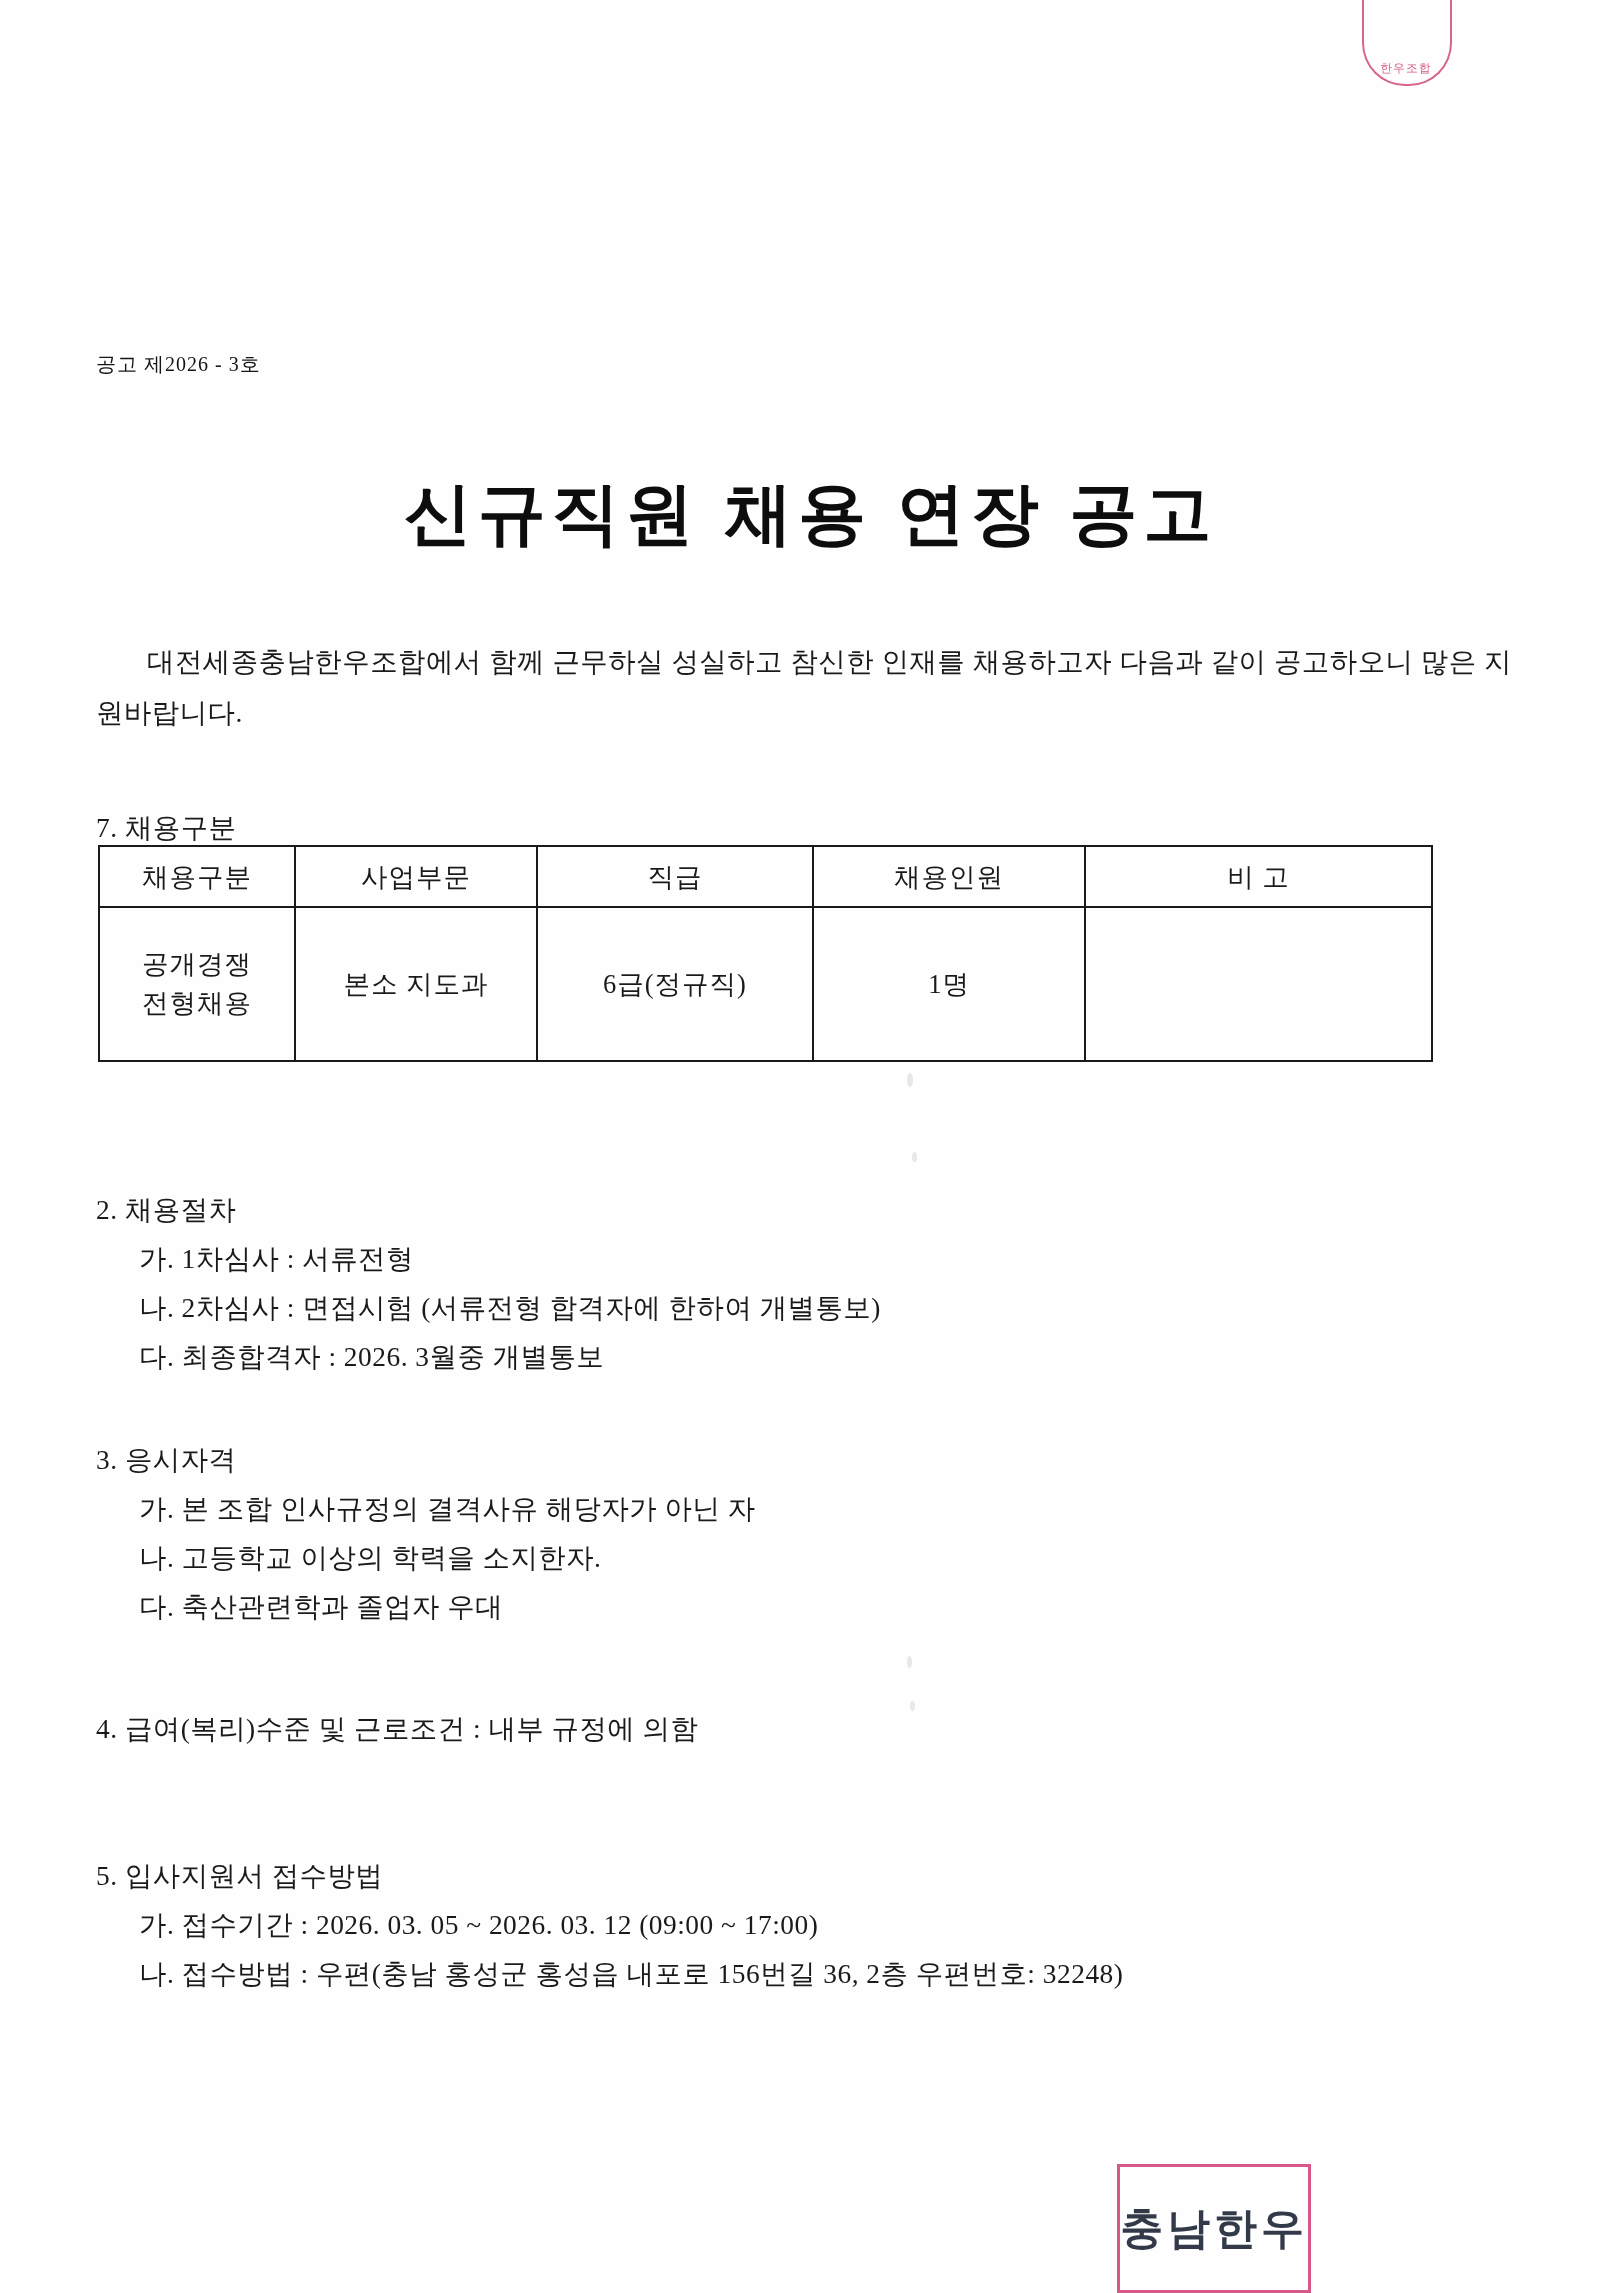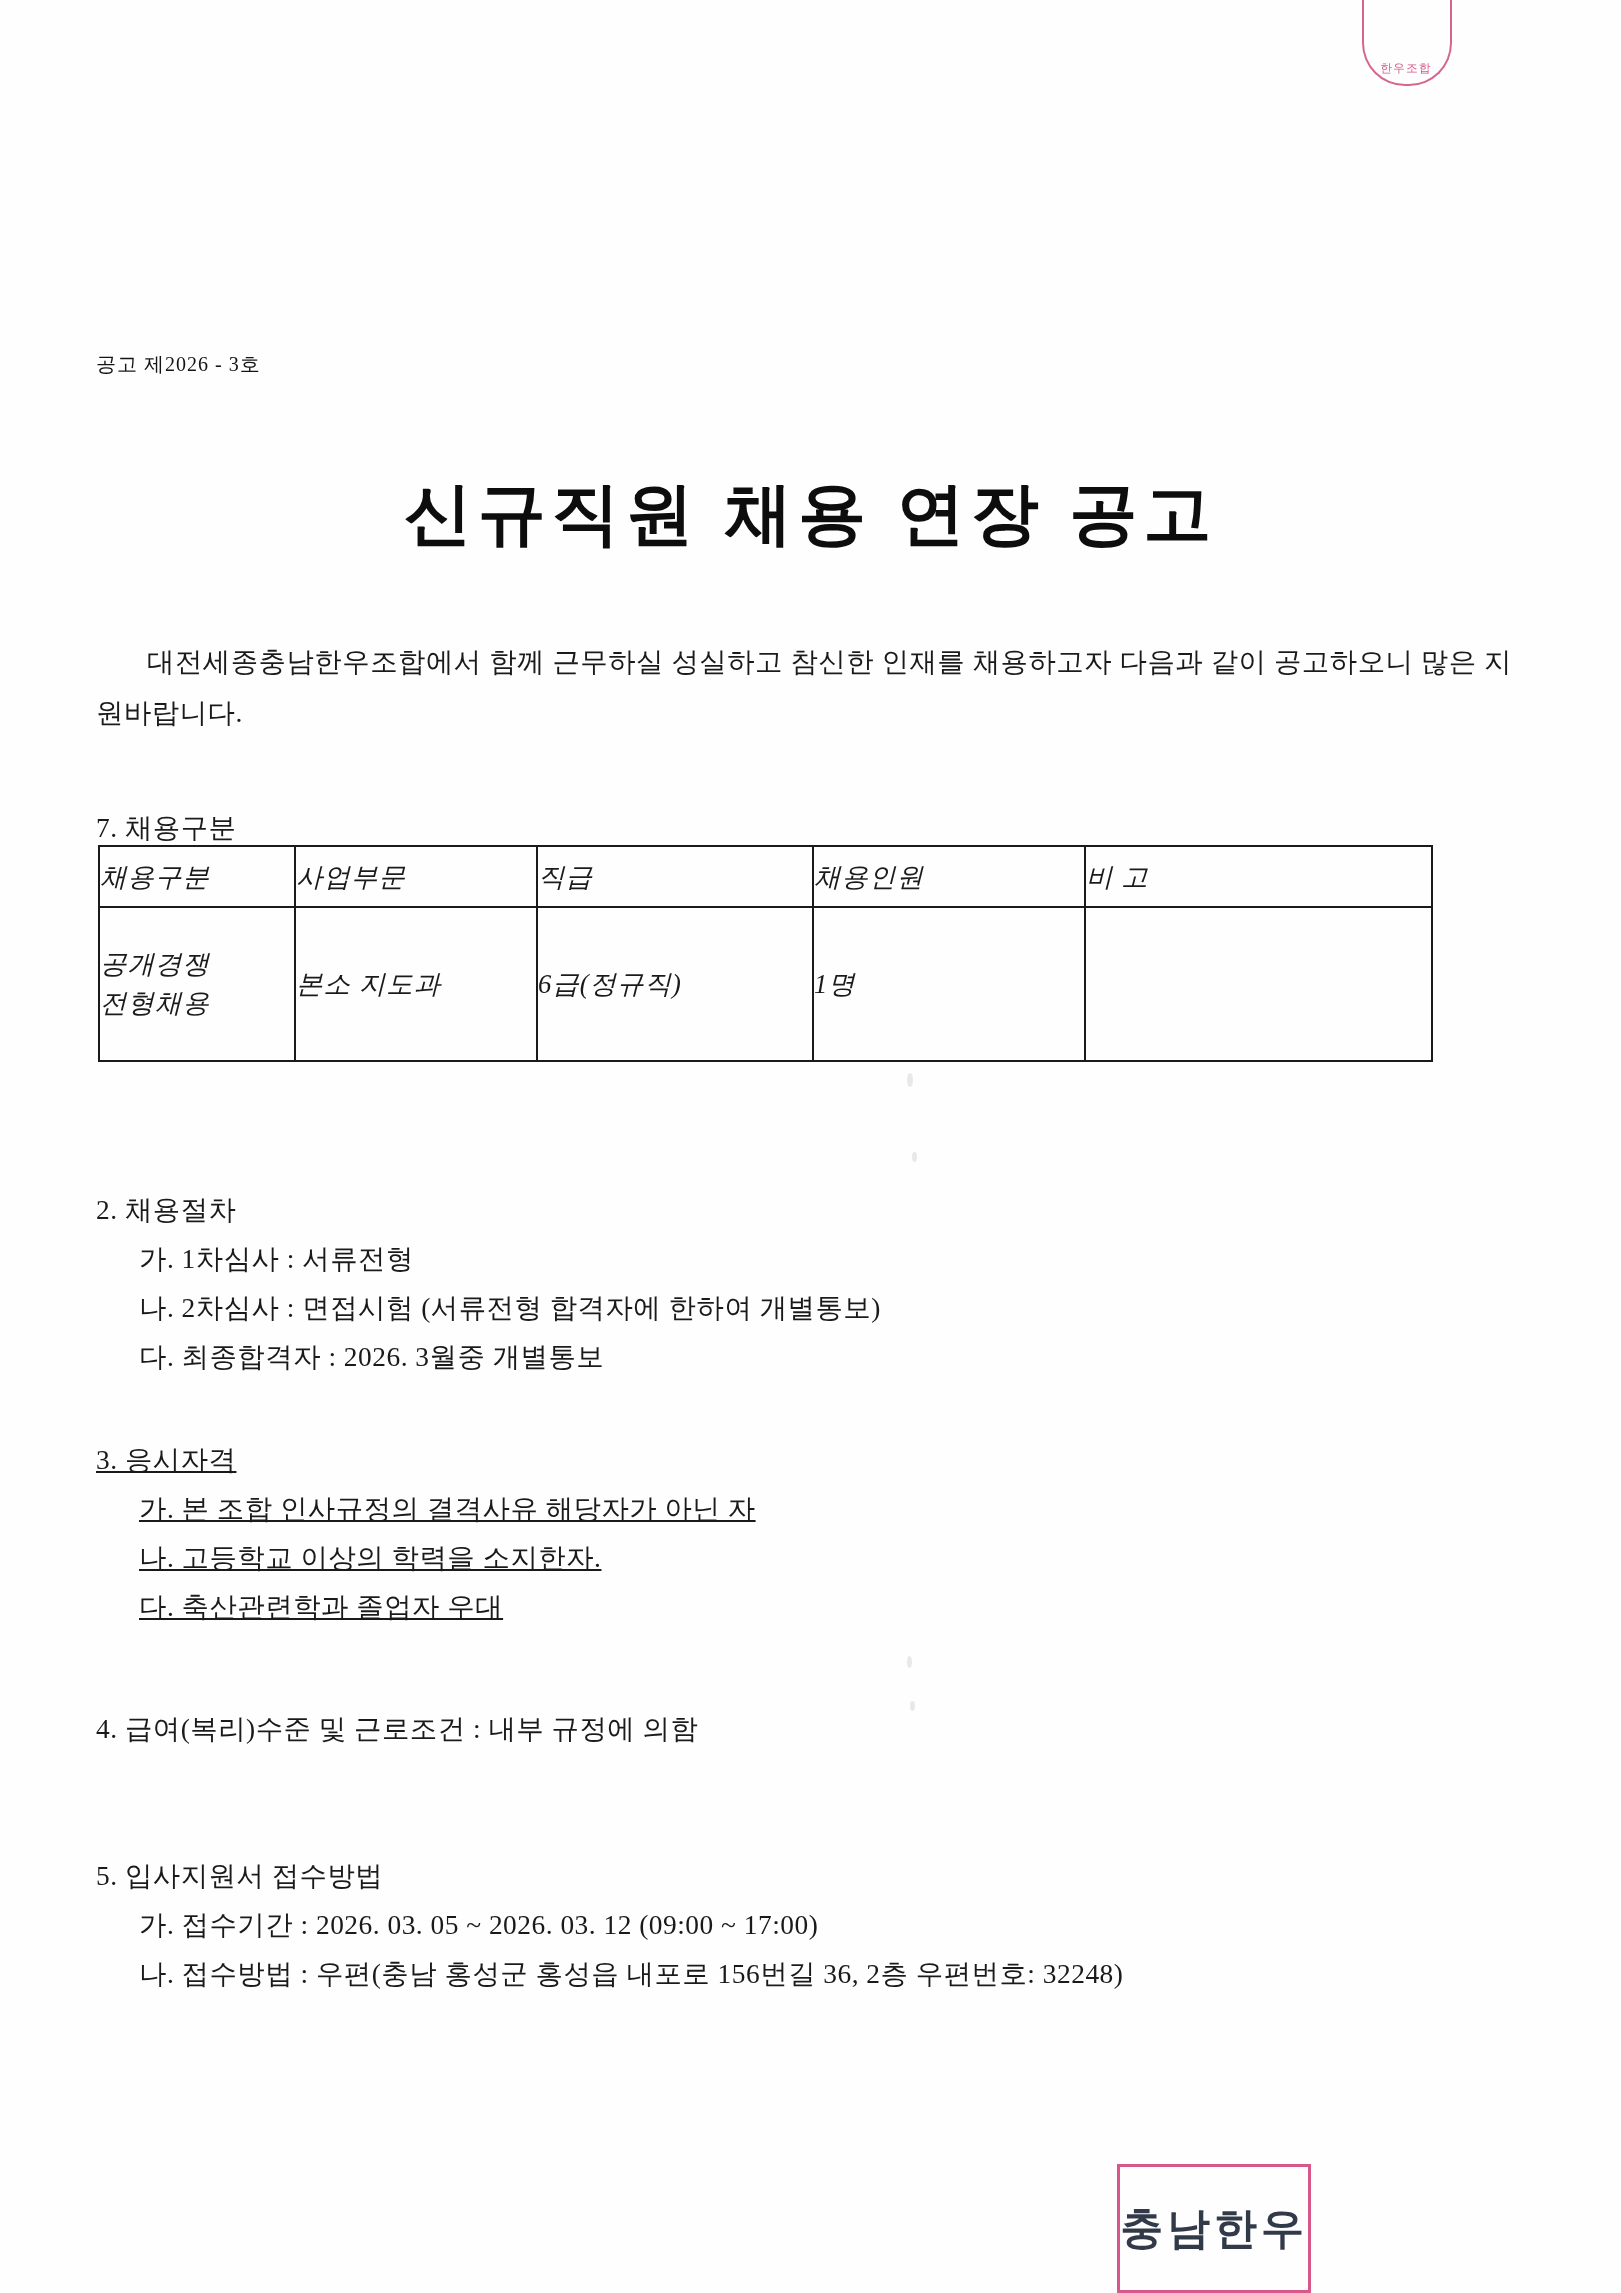--- a/index.html
+++ b/index.html
@@ -101,45 +101,44 @@
     display: block;
     padding-left: 43px;
   }
   .sec .sub2 {
     display: block;
     padding-left: 225px;
   }
 
   #sec1 { top: 804px; }
   #sec2 { top: 1186px; }
-  #sec3 { top: 1436px; text-decoration: underline; }
+  #sec3 { top: 1436px; }
   #sec4 { top: 1705px; }
   #sec5 { top: 1852px; }
 
   
   .tbl-wrap {
     position: absolute;
     top: 845px;
     left: 98px;
     width: 1323px;
   }
   table.recruit {
     border-collapse: collapse;
     width: 100%;
     table-layout: fixed;
   }
   table.recruit th,
   table.recruit td {
     border: 2px solid #1a1a1a;
-    text-align: left;
+    text-align: center;
     font-size: 26.5px;
     font-weight: normal;
     letter-spacing: 1px;
     padding: 0;
-    font-style: italic;
   }
   table.recruit th {
     height: 59px;
   }
   table.recruit td {
     height: 152px;
     vertical-align: middle;
     line-height: 39px;
   }
   .col1 { width: 194px; }

